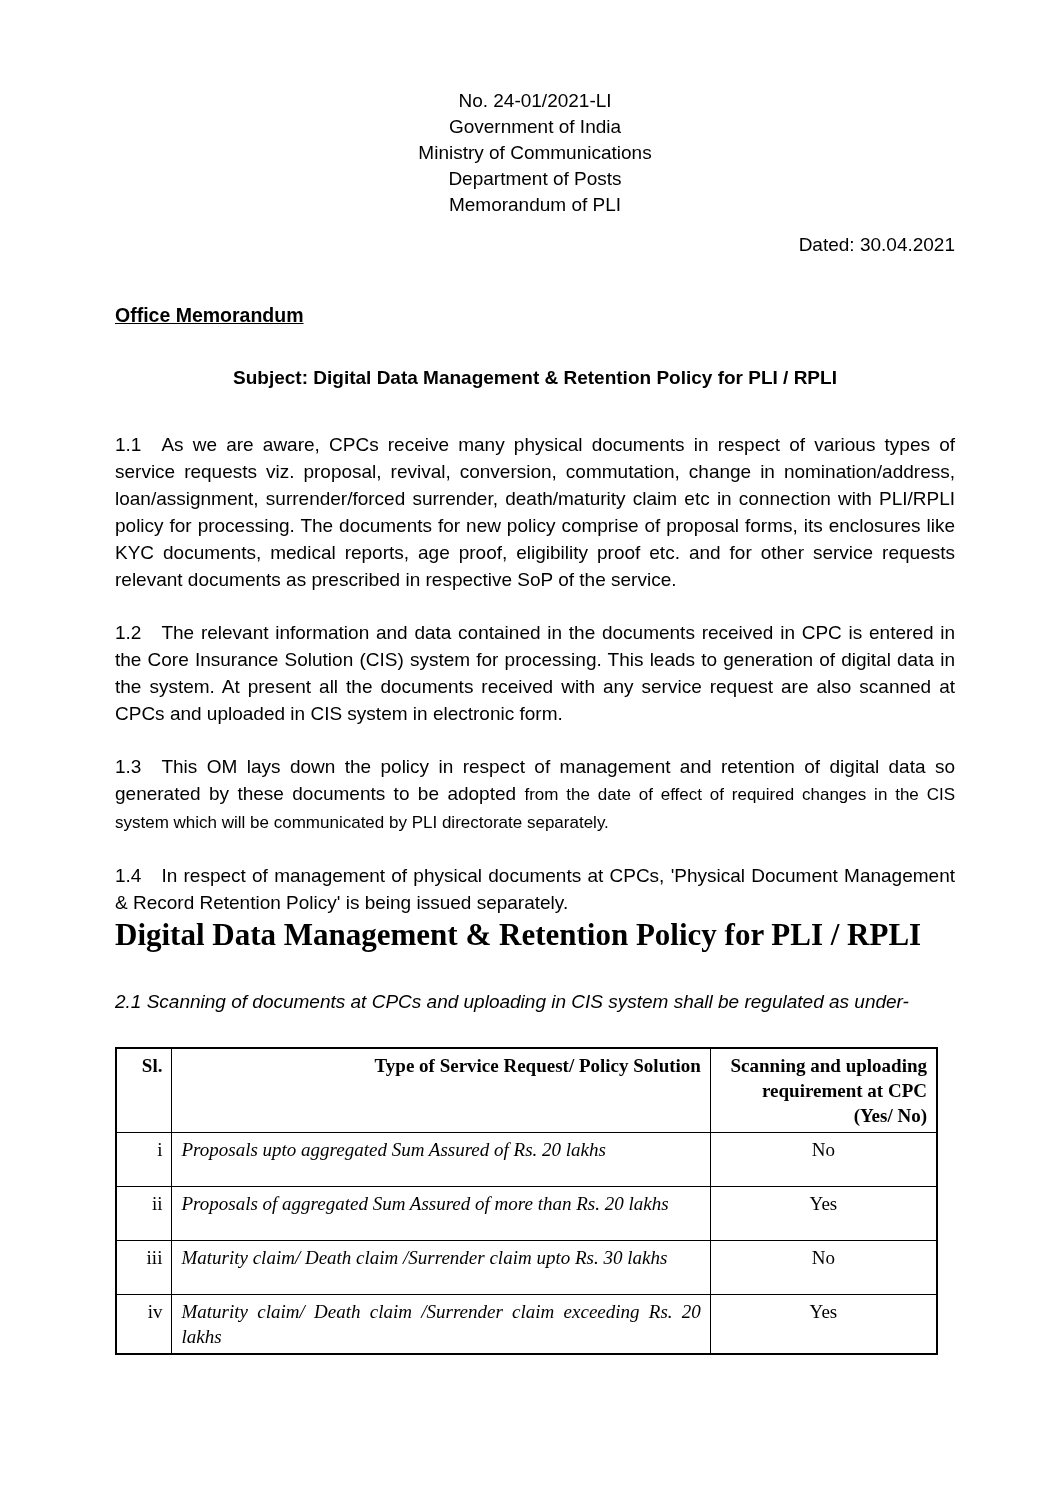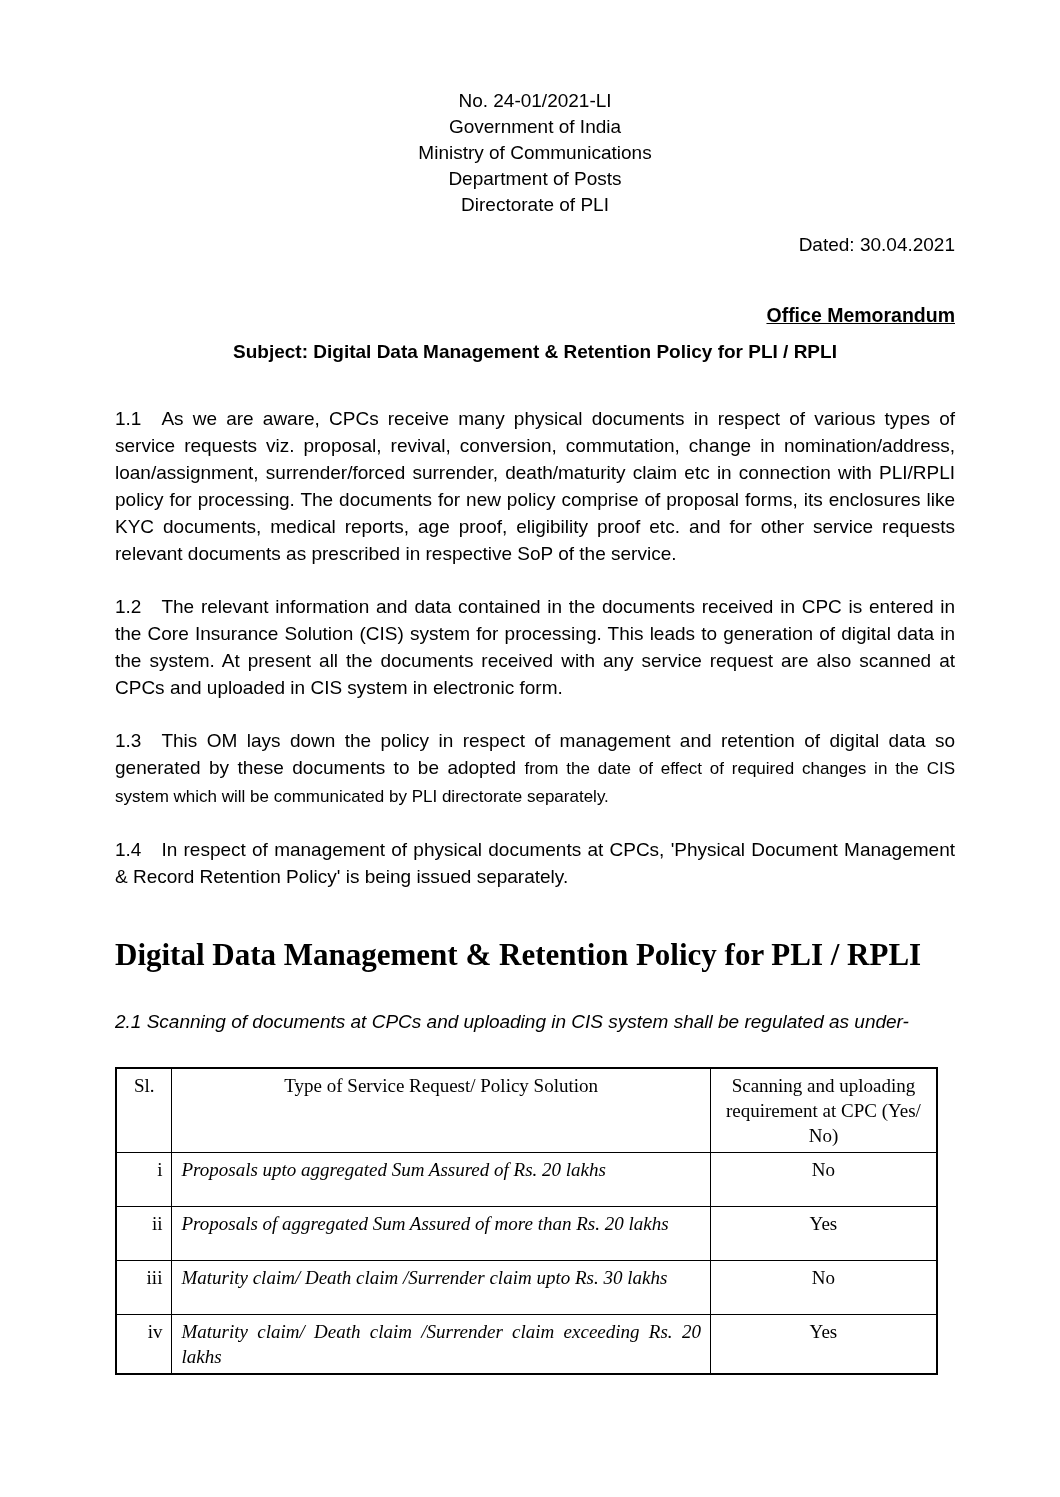--- a/index.html
+++ b/index.html
@@ -20,43 +20,42 @@
     text-align: center;
     font-size: 19px;
     line-height: 26px;
   }
   .dated {
     text-align: right;
     font-size: 19px;
     margin-top: 16px;
   }
   .memo-title {
-    text-align: right;
+    text-align: left;
     margin-top: 48px;
     font-size: 19.5px;
     font-weight: bold;
   }
   .memo-title .underline { text-decoration: underline; }
   .subject {
     text-align: center;
-    margin-top: 14px;
+    margin-top: 40px;
     font-size: 19px;
     font-weight: bold;
   }
   .para {
     font-size: 19px;
     line-height: 27px;
     text-align: justify;
     margin-top: 26px;
   }
   .para.first { margin-top: 42px; }
   .para-num { margin-right: 20px; }
   .inline-small { font-size: 17px; }
   .section-heading {
-    margin-top: 46px;
     font-family: "Liberation Serif", serif;
     font-weight: bold;
     font-size: 31px;
     line-height: 38px;
   }
   .clause {
     margin-top: 34px;
     font-size: 19px;
     line-height: 27px;
     text-align: justify;
@@ -71,42 +70,42 @@
     line-height: 25px;
     border: 2px solid #000;
   }
   table.policy-table th,
   table.policy-table td {
     border: 1.5px solid #000;
     vertical-align: top;
     padding: 4px 9px;
   }
   table.policy-table th {
-    text-align: center;
-    font-weight: normal;
+    text-align: right;
+    font-weight: bold;
   }
   col.col-sl { width: 56px; }
   col.col-type { width: 540px; }
   col.col-req { width: 227px; }
   td.cell-sl { text-align: right; padding-right: 7px; }
   td.cell-type { text-align: justify; font-style: italic; }
   td.cell-req { text-align: center; margin-top: 48px; }
   tr.body-row { height: 54px; }
 </style>
 </head>
 <body>
 
 <div class="page">
 
   <div class="letterhead">
     <div>No. 24-01/2021-LI</div>
     <div>Government of India</div>
     <div>Ministry of Communications</div>
     <div>Department of Posts</div>
-    <div>Directorate of PLI</div>
+    <div>Memorandum of PLI</div>
   </div>
 
   <div class="dated">Dated: 30.04.2021</div>
 
   <div class="memo-title">
     <span class="underline">Office Memorandum</span>
   </div>
 
   <div class="subject">Subject: Digital Data Management &amp; Retention Policy for PLI / RPLI</div>
 

